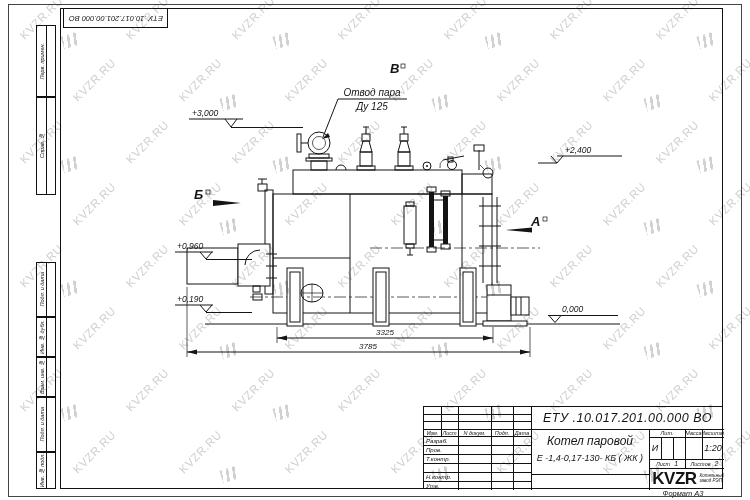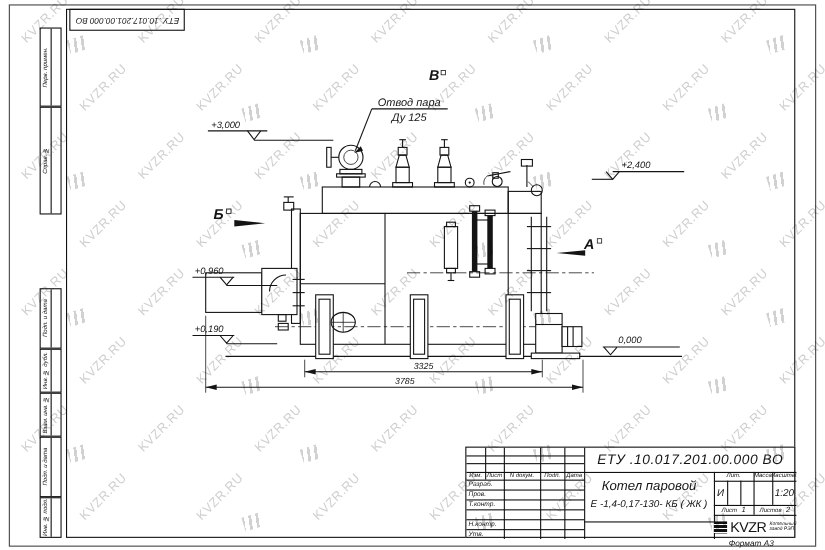--- a/index.html
+++ b/index.html
@@ -31,21 +31,21 @@
   .tbc.sig{justify-content:flex-start;padding-left:2px;font-size:6px;box-sizing:border-box;}
   .tbc.doc{font-size:12.5px;letter-spacing:.5px;}
   .tbc.name1{font-size:12px;}
   .tbc.name2{font-size:9px;}
   .tbc.val{font-size:9px;}
   .tbc.sheetrow{font-size:5.5px;gap:4px;}
   .tbc.sheetrow .num{font-size:7px;}
   .logo-cell{position:absolute;display:flex;align-items:center;justify-content:center;gap:3px;}
   .logo-mark{width:13px;height:11px;background:
       repeating-linear-gradient(180deg,#111 0 2.4px,#fff 2.4px 3.6px);}
-  .logo-word{font-weight:normal;font-size:13px;letter-spacing:-.5px;}
+  .logo-word{font-weight:bold;font-size:17px;letter-spacing:-.5px;}
   .logo-sub{display:flex;flex-direction:column;line-height:1.1;}
   .logo-sub i{font-size:4.5px;font-style:italic;}
   .format-label{position:absolute;left:603px;top:489px;width:160px;height:10px;
       text-align:center;font-style:italic;font-size:7.5px;}
   
   .drawing{position:absolute;left:0;top:0;z-index:5;}
   .drawing line,.drawing rect,.drawing path,.drawing circle,.drawing ellipse,.drawing polyline
       {stroke:#141414;fill:none;stroke-width:1;}
   .drawing .fillb{fill:#141414;stroke:none;}
   .drawing .white{fill:#fff;}

